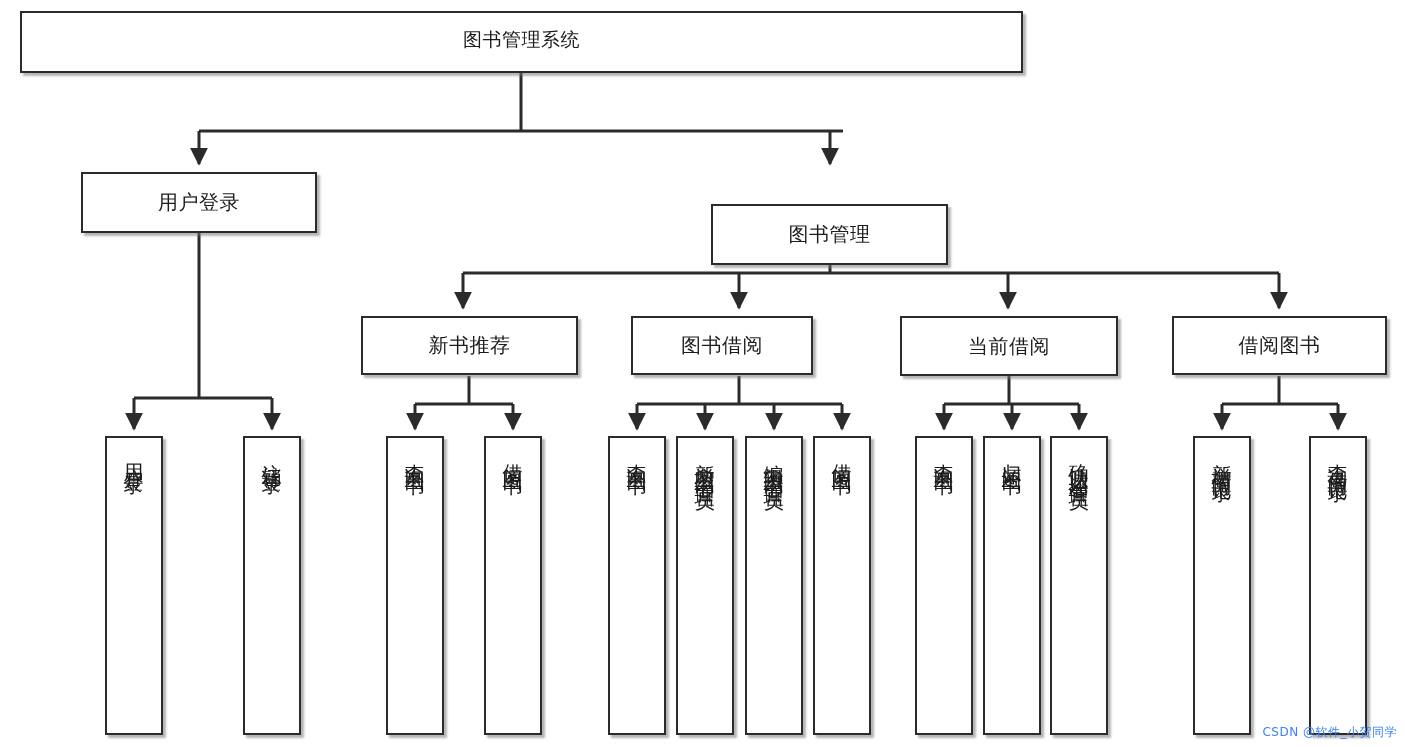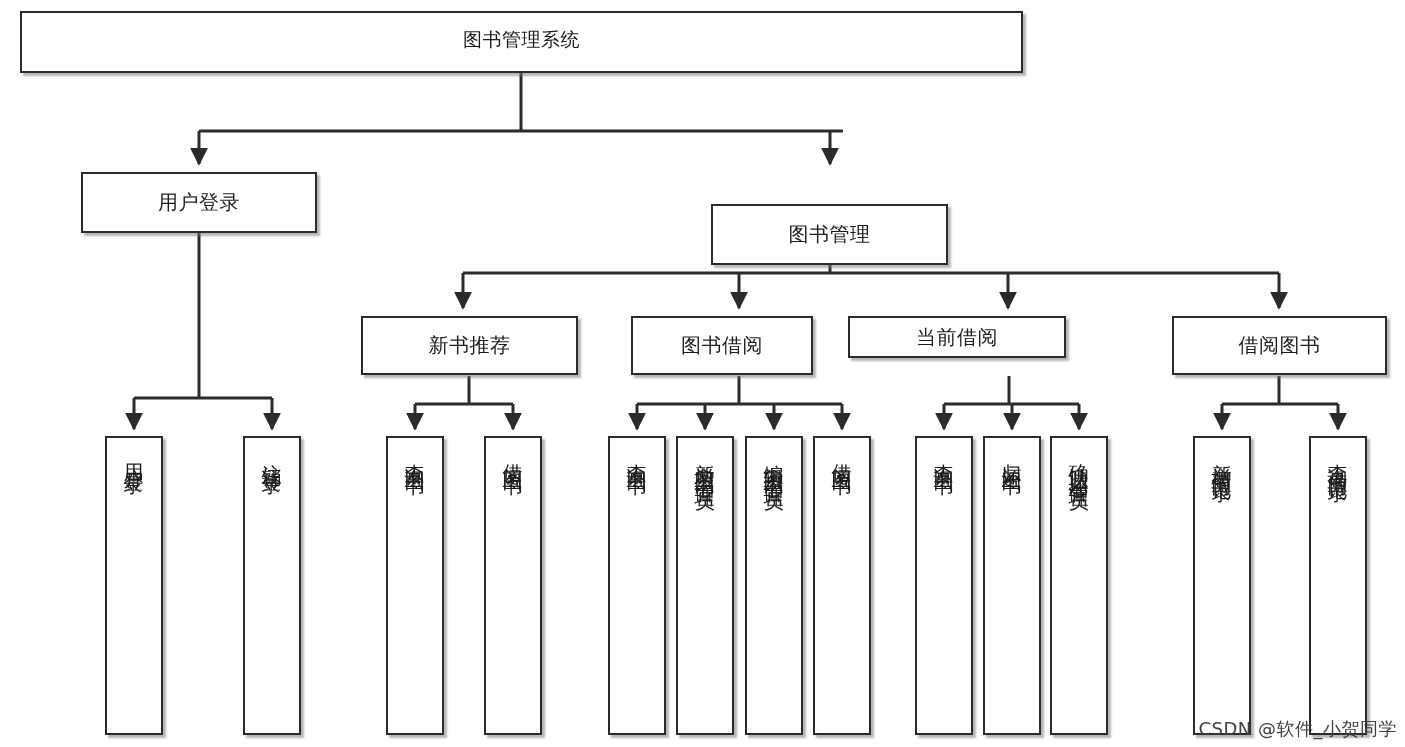--- a/index.html
+++ b/index.html
@@ -58,22 +58,22 @@
     writing-mode: vertical-rl;
     text-orientation: upright;
     letter-spacing: 4px;
     line-height: 1.0;
     white-space: nowrap;
   }
   #watermark {
     position: absolute;
     right: 8px;
     bottom: 6px;
-    font-size: 18px;
-    color: #404040;
+    font-size: 12px;
+    color: #3b82f6;
     letter-spacing: 0.5px;
     z-index: 5;
     user-select: none;
     white-space: nowrap;
     text-align: right;
   }
 </style>
 </head>
 <body>
 
@@ -139,21 +139,21 @@
   <div class="node branch" style="left:711px; top:172px; width:237px; height:61px;margin-top:32px;">
     <span class="label">图书管理</span>
   </div>
 
   <div class="node branch" style="left:361px; top:316px; width:217px; height:59px;">
     <span class="label">新书推荐</span>
   </div>
   <div class="node branch" style="left:631px; top:316px; width:182px; height:59px;">
     <span class="label">图书借阅</span>
   </div>
-  <div class="node branch" style="left:848px; top:316px; width:218px; height:42px;">
+  <div class="node branch" style="left:900px; top:316px; width:218px; height:60px;">
     <span class="label">当前借阅</span>
   </div>
   <div class="node branch" style="left:1172px; top:316px; width:215px; height:59px;">
     <span class="label">借阅图书</span>
   </div>
 
   <div class="node leaf" style="left:105px; top:436px; width:58px; height:299px;">
     <span class="label">用户登录</span>
   </div>
   <div class="node leaf" style="left:243px; top:436px; width:58px; height:299px;">

